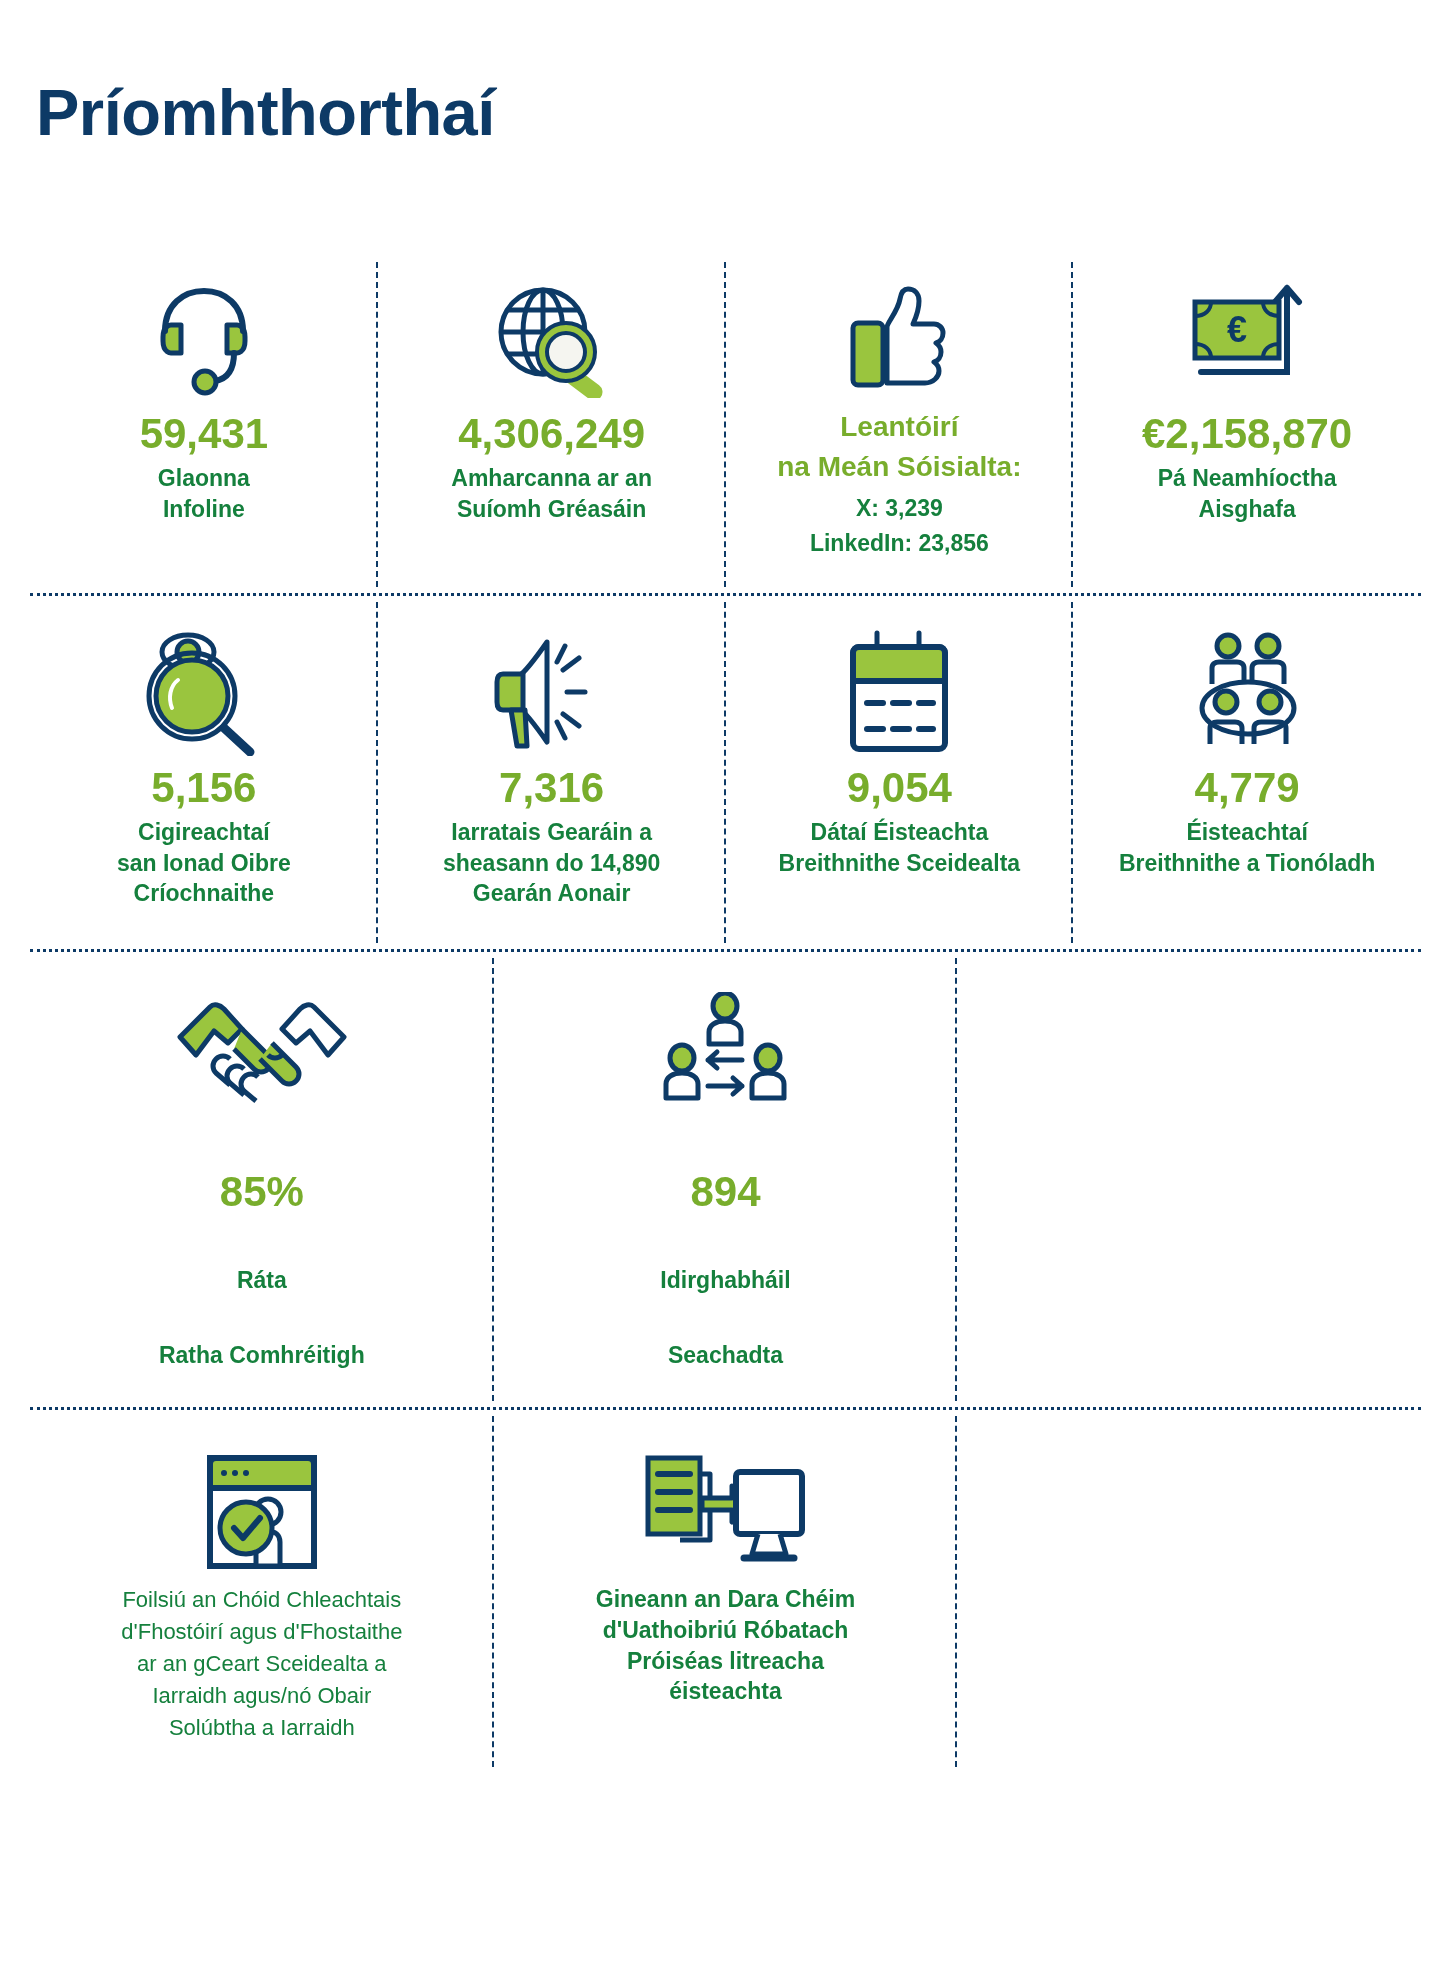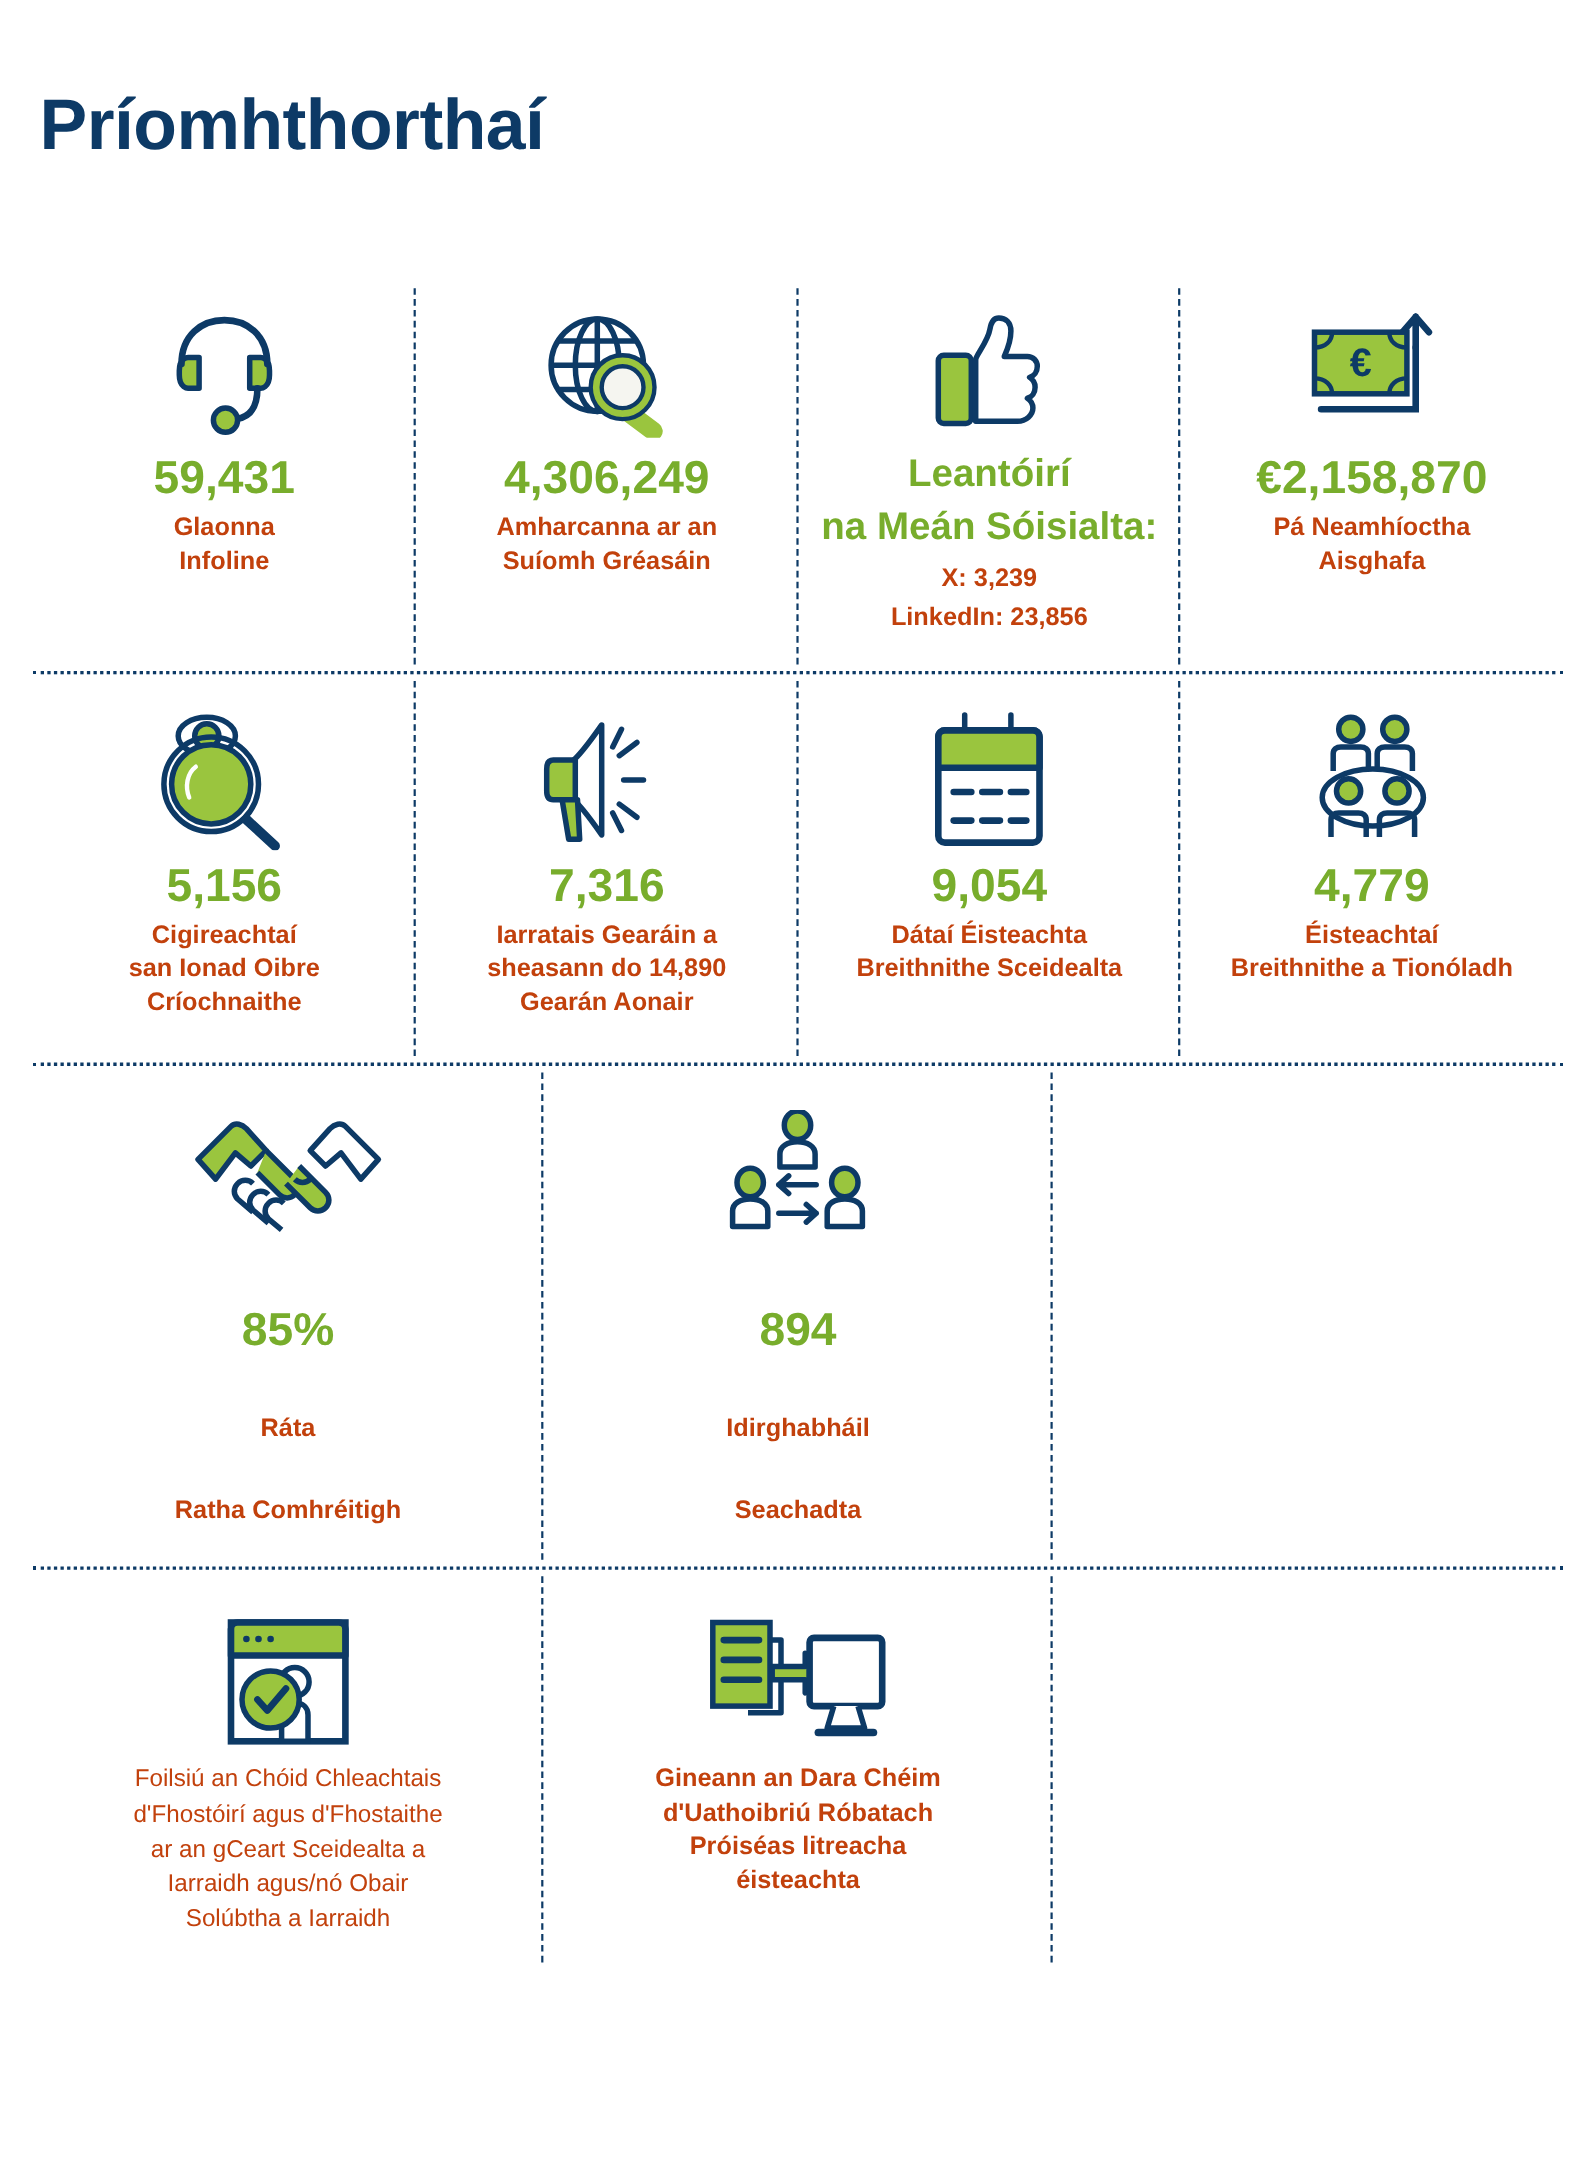--- a/index.html
+++ b/index.html
@@ -77,26 +77,26 @@
   .icon-wrap svg { display: block; }
 
   .stat-number {
     font-size: 42px;
     font-weight: 700;
     color: #78ad2c;
     line-height: 1.12;
     margin-bottom: 6px;
     white-space: nowrap;
   }
-  .stat-number.small { font-size: 35px; line-height: 1.2; white-space: normal; }
+  .stat-number.small { font-size: 28px; line-height: 1.2; white-space: normal; }
 
   .stat-label {
     font-size: 23px;
     font-weight: 700;
-    color: #c2410c;
+    color: #15803d;
     line-height: 1.34;
   }
   .stat-label.sub { margin-top: 4px; }
 
   .stat-label.light {
     font-weight: 400;
     font-size: 22px;
     line-height: 1.45;
   }
 

